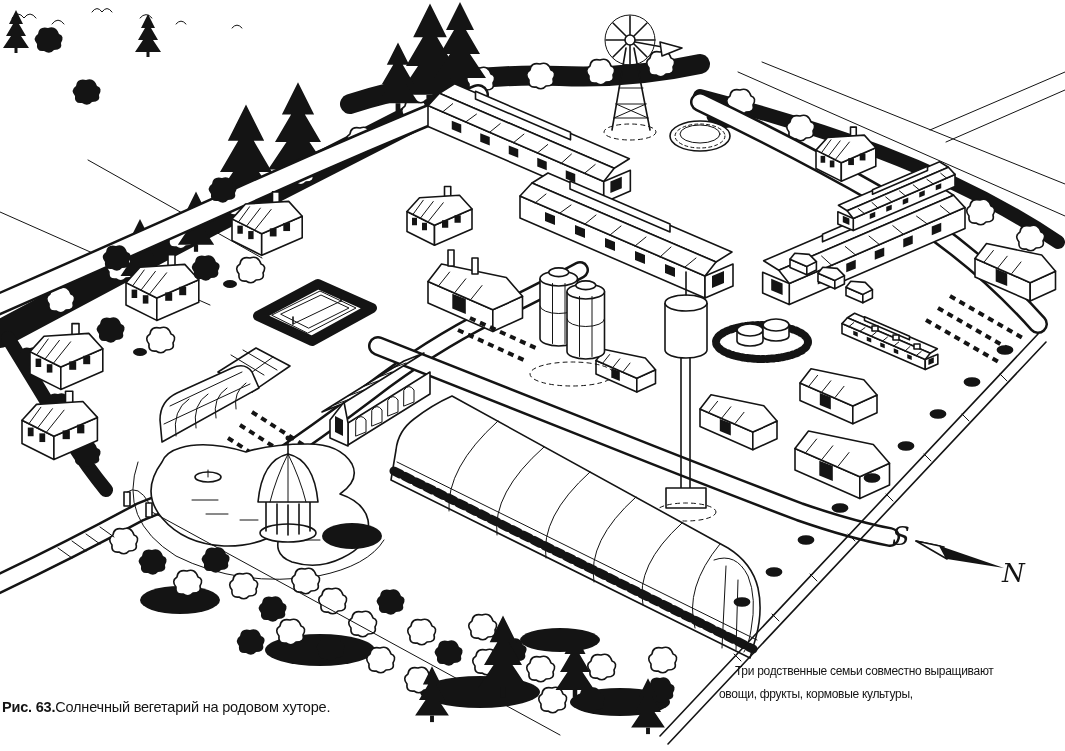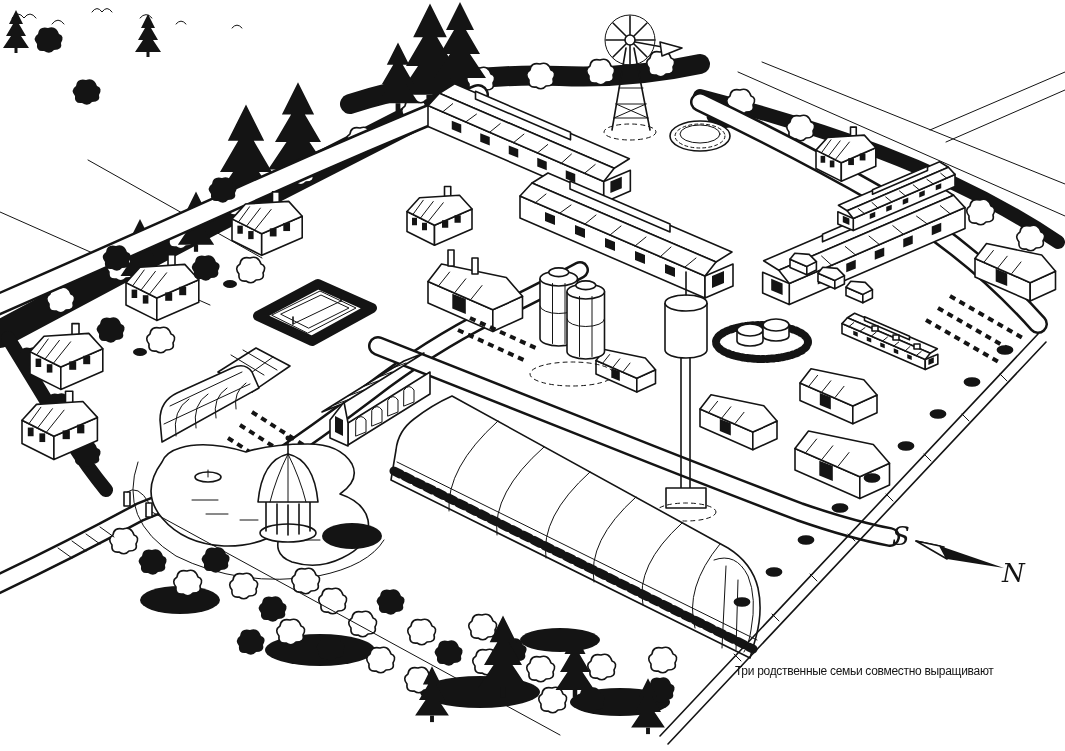--- a/index.html
+++ b/index.html
@@ -414,16 +414,20 @@
 
   <g>
     <text class="compass-text" x="892" y="545">S</text>
     <line class="ln" x1="916" y1="541" x2="944" y2="547"></line>
     <polygon class="w" points="916,541 947,559 940,546"></polygon>
     <polygon class="k" points="940,546 1004,568 947,559"></polygon>
     <text class="compass-text" x="1002" y="582">N</text>
   </g>
 </svg>
 
+<div class="fig-caption">
+  <span class="lbl">Рис. 63.</span><span>Солнечный вегетарий на родовом хуторе.</span>
+</div>
 <div class="annotation">
   <div class="l1">Три родственные семьи совместно выращивают</div>
+  <div>овощи, фрукты, кормовые культуры,</div>
 </div>
 </div>
 
 </body></html>

